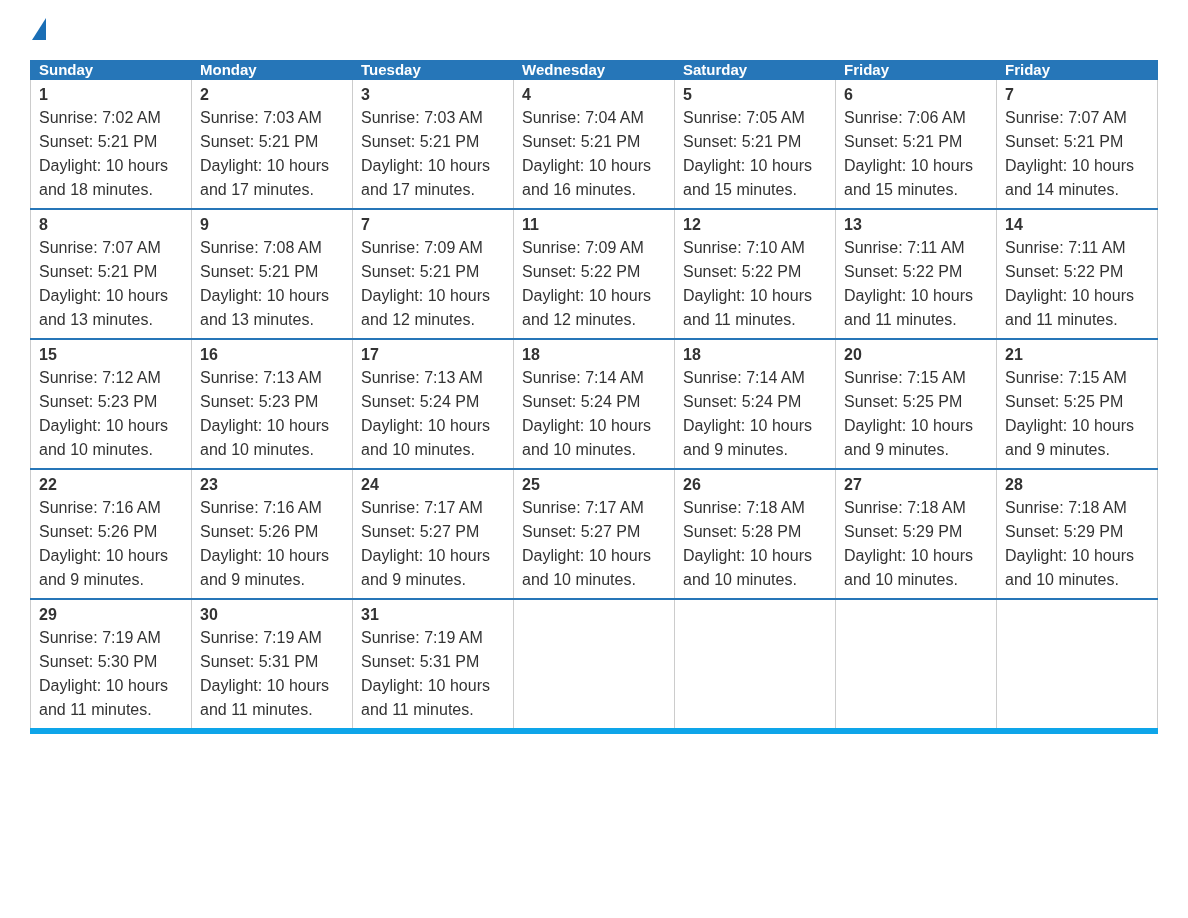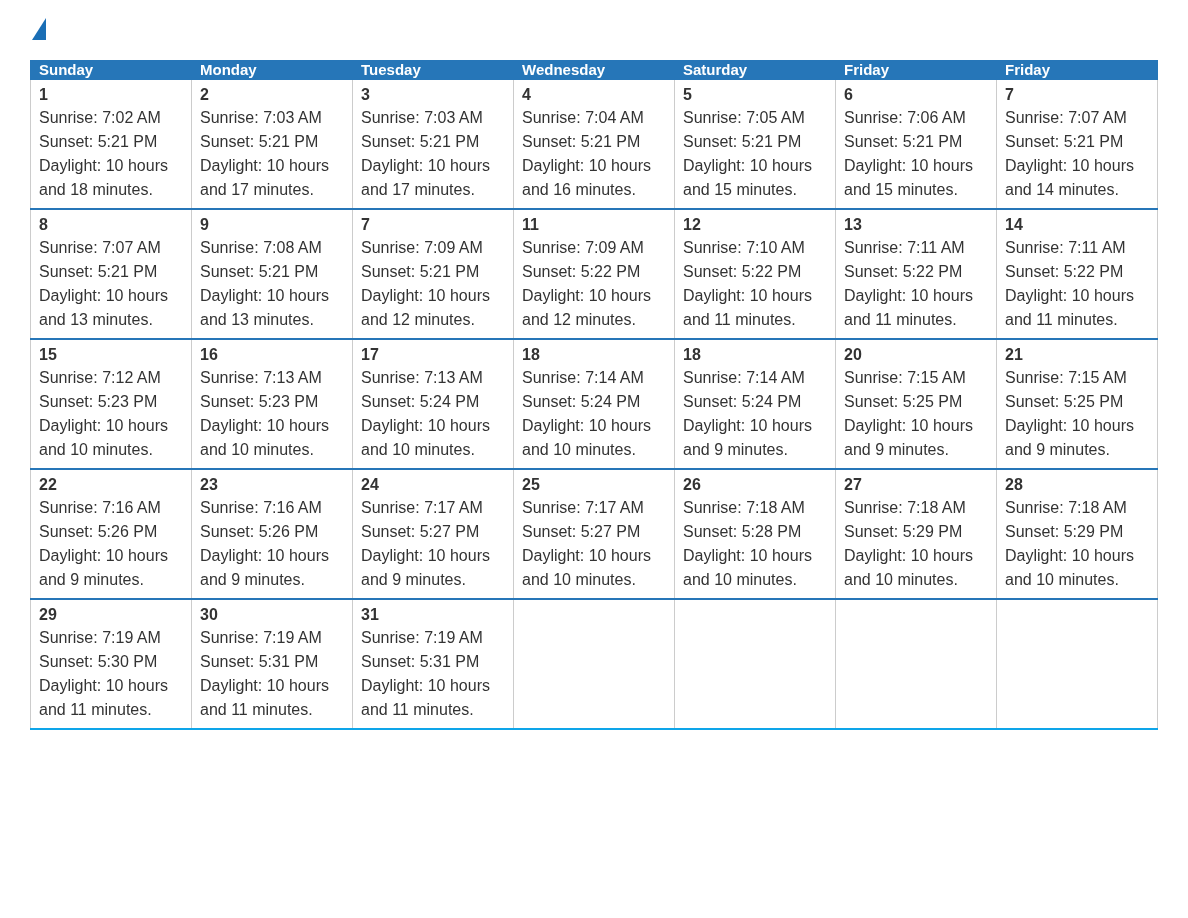--- a/index.html
+++ b/index.html
@@ -86,21 +86,21 @@
       margin-bottom: 2px;
     }
     .day-info {
       font-size: 16px;
       line-height: 1.5;
     }
     .empty-cell {
       background: #fff;
     }
     tbody tr:last-child {
-      border-bottom: 2px solid #0ea5e9;
+      border-bottom: 6px solid #0ea5e9;
     }
   </style>
 </head>
 <body>
 
 <div class="header">
   <div class="logo">
     <div style="display:flex; flex-direction:column; align-items:flex-start;">
       <div style="display:flex; align-items:center; gap:2px;">
         <span class="logo-text"></span>

